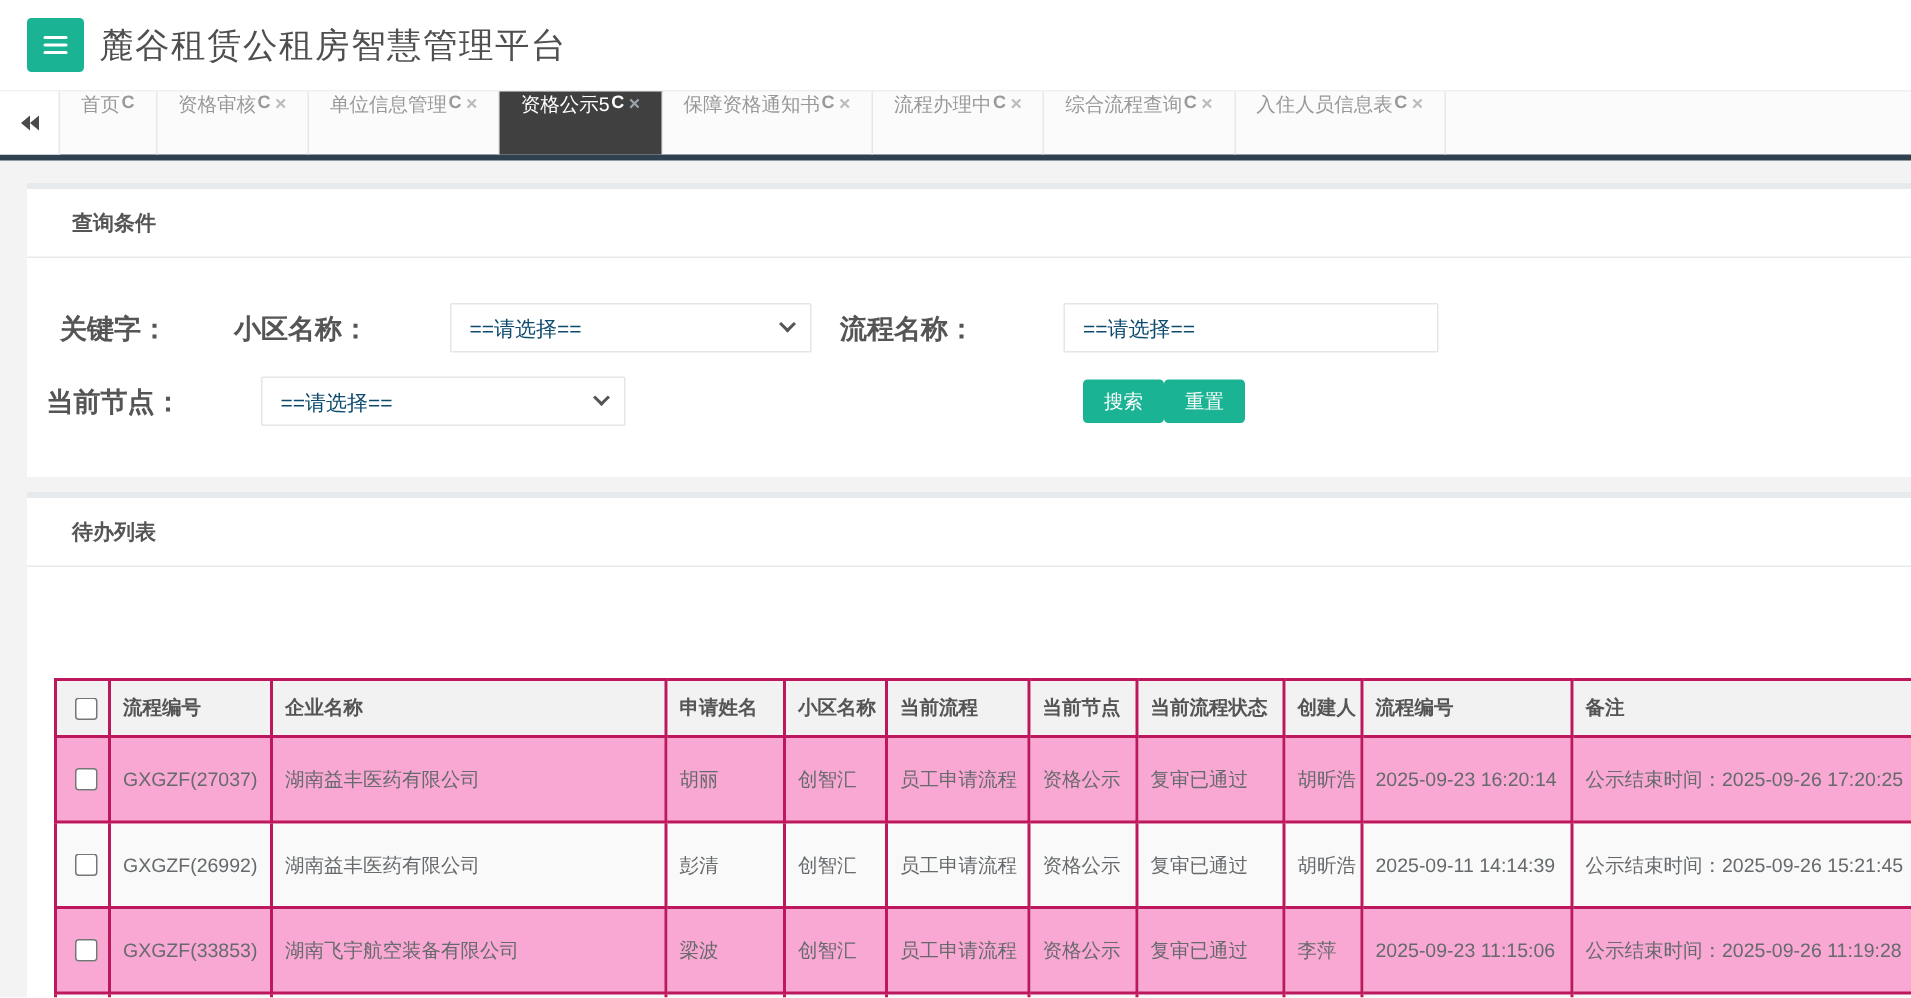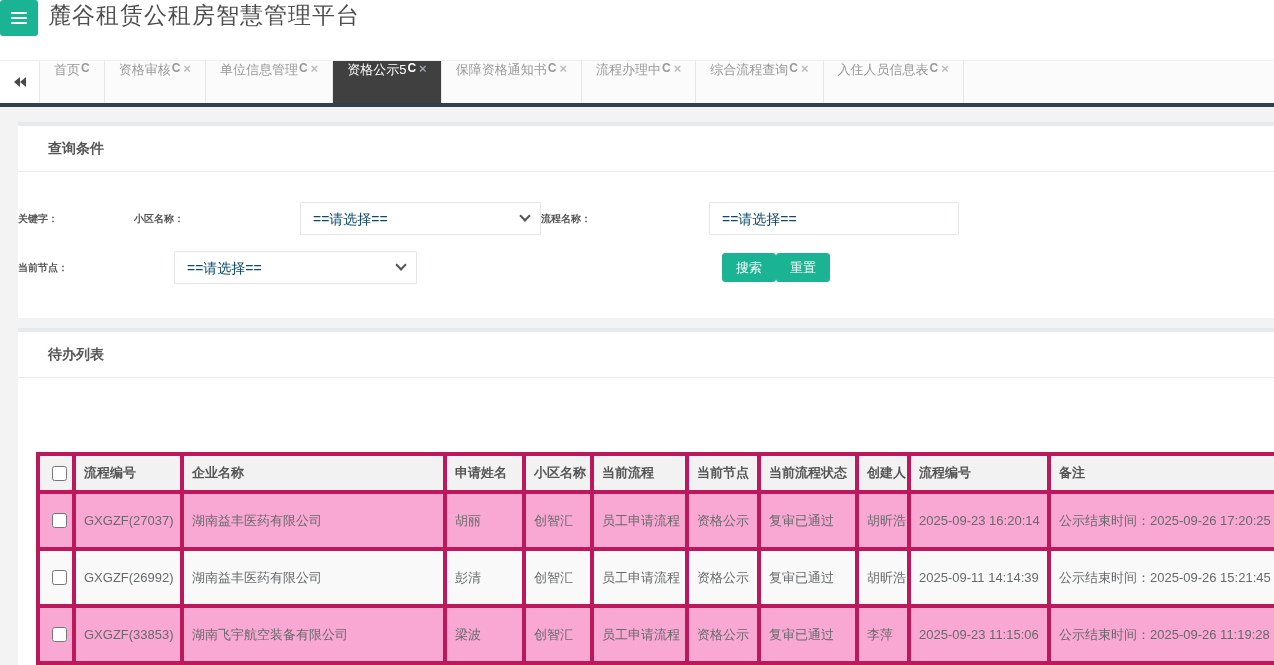--- a/index.html
+++ b/index.html
@@ -1,21 +1,21 @@
 <!DOCTYPE html>
 <html><head>
 <meta charset="utf-8">
 <style>
   * { box-sizing: border-box; }
   html,body { margin:0; padding:0; }
   body { font-family:"Liberation Sans","DejaVu Sans",sans-serif; }
   .viewport { width:1274px; height:665px; overflow:hidden; background:#f3f3f4; position:relative; }
 
   
-  .app-header { height:60px; background:#ffffff; display:flex; }
+  .app-header { height:60px; background:#ffffff; display:flex; align-items:center; padding-left:18px; }
   .menu-btn { width:38px; height:36px; background:#1ab394; border-radius:3px; display:flex; flex-direction:column;
               justify-content:center; align-items:center; gap:3px; cursor:pointer; flex:none; }
   .menu-btn i { display:block; width:16px; height:2px; background:#fff; border-radius:1px; }
   .app-title { font-size:23px; color:#4f4f4f; margin-left:10px; letter-spacing:1px; white-space:nowrap; }
 
   
   .tabbar { height:47px; background:#fbfbfb; border-top:1px solid #f0f0f0; border-bottom:4px solid #2f4050;
             display:flex; align-items:stretch; }
   .collapse-btn { width:40px; display:flex; align-items:center; justify-content:center; background:#fff;
                   border-right:1px solid #e7e7e7; cursor:pointer; flex:none; }
@@ -29,21 +29,21 @@
   
   .content { padding:15px 0 0 18px; }
   .card { background:#ffffff; border-top:4px solid #e7eaec; width:1390px; }
   .card + .card { margin-top:10px; }
   .card-title { padding:14px 30px 13px; border-bottom:1px solid #e7eaec; font-size:14px; font-weight:bold; color:#555; }
 
   
   .query-body { padding:30px 0 34px; }
   .form-row { display:flex; align-items:center; height:33px; }
   .form-row + .form-row { margin-top:16px; }
-  .flabel { font-size:10px; font-weight:bold; color:#555; text-align:left; white-space:nowrap; }
+  .flabel { font-size:18px; font-weight:bold; color:#555; text-align:center; white-space:nowrap; }
   .w1 { width:116px; }
   .w2 { width:134px; }
   .w3 { width:128px; }
   .keyword-input { margin-left:40px; width:382px; height:33px; border:1px solid #e5e6e7; padding:0 12px;
                    font-size:14px; color:#555; outline:none; border-radius:1px; }
   .keyword-input::placeholder { color:#a7a7a7; }
   .sel-wrap { position:relative; height:33px; flex:none; }
   .sel-wrap select { width:100%; height:100%; appearance:none; -webkit-appearance:none; -moz-appearance:none;
                      border:1px solid #e5e6e7; background:#fff; padding:0 12px; font-size:14px; color:#0c4a6e;
                      border-radius:1px; outline:none; }
@@ -52,21 +52,21 @@
   .ml32 { margin-left:32px; width:241px; }
   .ml40 { margin-left:40px; width:250px; }
   .ml40b { margin-left:40px; width:243px; }
   .btn-group { margin-left:305px; display:flex; }
   .btn { background:#1ab394; color:#fff; border:1px solid #1ab394; font-size:13px; height:29px; padding:0 13px;
          border-radius:3px; cursor:pointer; font-family:inherit; }
 
   
   .todo-body { padding:18px 18px 0; }
   table.grid { border-collapse:collapse; table-layout:fixed; width:1336px; margin-top:56px; font-size:13px; color:#676a6c; }
-  .grid th, .grid td { border:4px solid #be185d; padding:0 8px; white-space:nowrap; overflow:hidden; text-align:left; }
+  .grid th, .grid td { border:2px solid #be185d; padding:0 8px; white-space:nowrap; overflow:hidden; text-align:left; }
   .grid thead th { background:#f2f2f3; font-weight:bold; color:#555; height:38px; }
   .grid tbody td { height:57px; background:#f9a8d4; }
   .grid tbody tr:nth-child(even) td { background:#f9f9f9; }
   .col-check { text-align:center !important; }
   .grid input[type=checkbox] { width:15px; height:15px; cursor:pointer; }
 </style>
 </head>
 <body>
 
 <div class="viewport">

